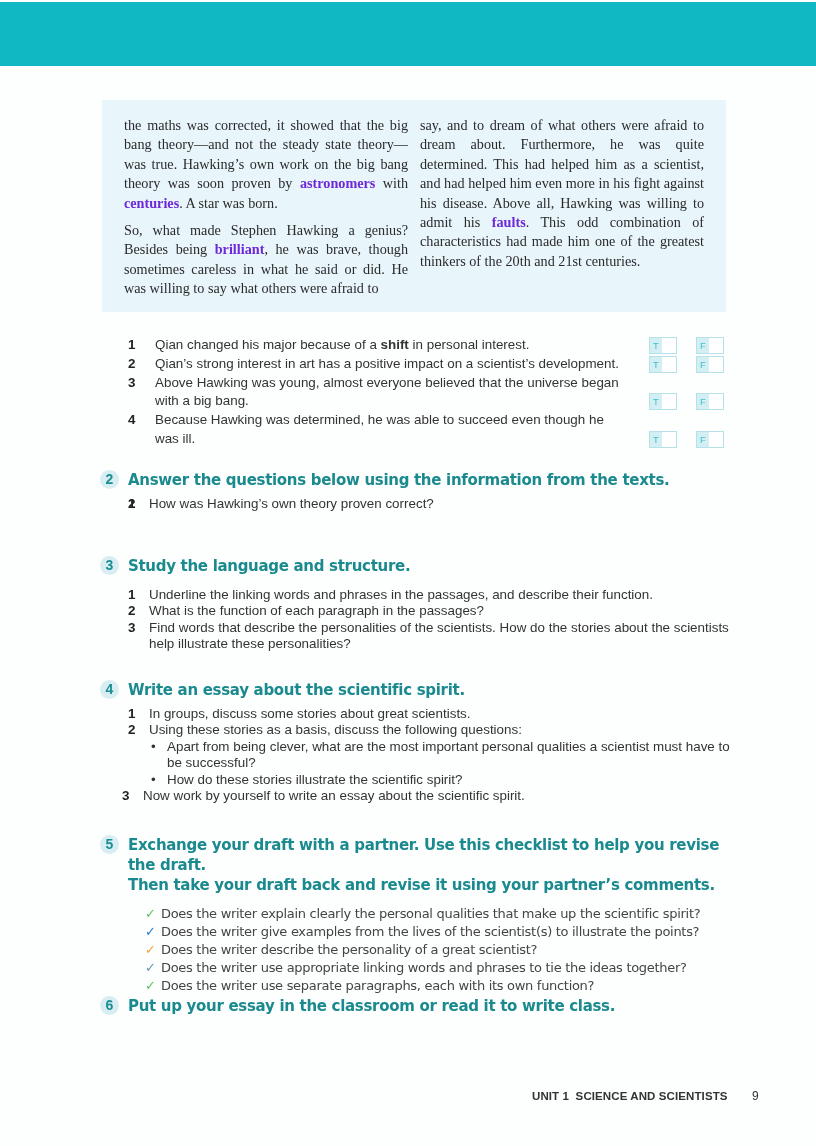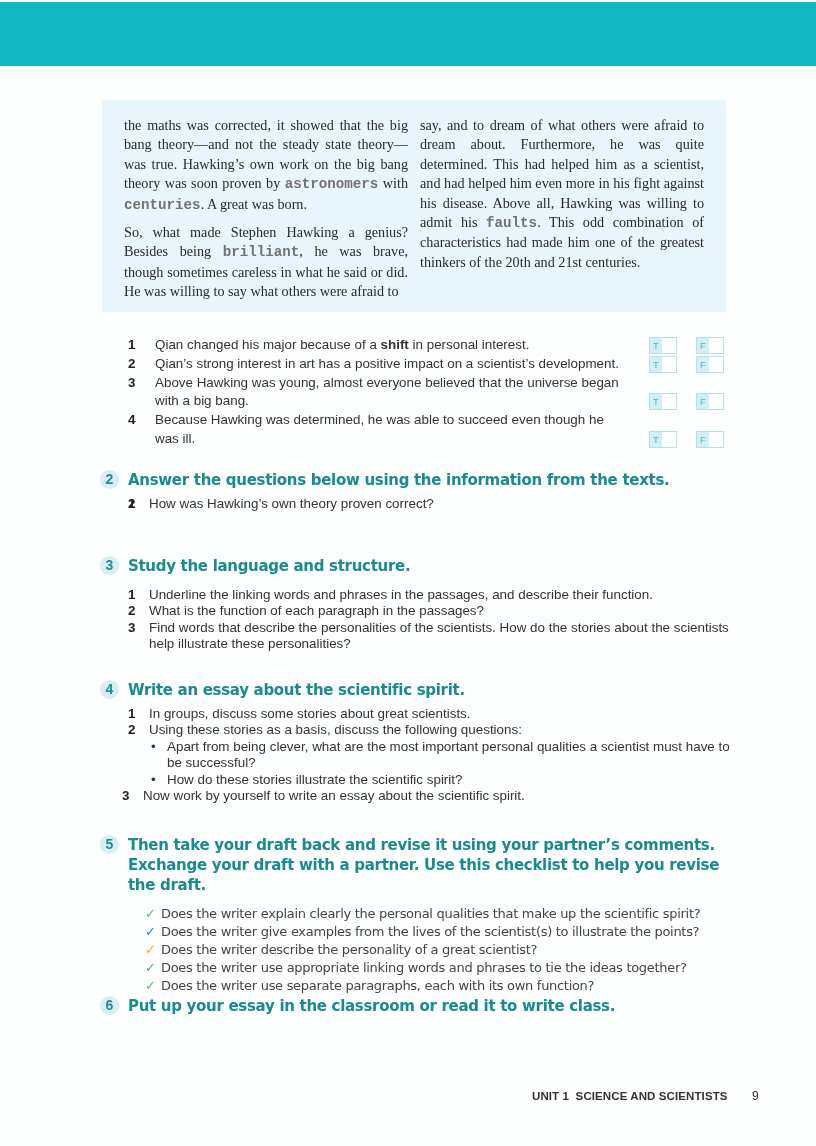--- a/index.html
+++ b/index.html
@@ -18,21 +18,21 @@
     background: #e8f5fb;
   }
   .reading-col {
     position: absolute; top: 16px; width: 284px;
     font-family: "Liberation Serif", serif; font-size: 14.2px; line-height: 19.4px;
     color: #2a2a2a; text-align: justify;
   }
   .reading-col.left { left: 22px; }
   .reading-col.right { left: 318px; }
   .reading-col p { margin: 0 0 8px 0; }
-  .reading-col b { font-weight: bold; color: #737373; font-family: Liberation Mono, monospace; }
+  .reading-col b { font-weight: bold; color: #6d28d9; }
 
   .tf-list {
     position: absolute; left: 128px; top: 336px; width: 600px;
     font-size: 13.4px; line-height: 18.8px; color: #333;
   }
   .tf-item { position: relative; padding-left: 27px; }
   .tf-item .num { position: absolute; left: 0; top: 0; font-weight: bold; color: #222; }
   .tf-item .txt { display: block; width: 490px; }
   .tf-boxes { position: absolute; left: 521px; bottom: 1px; display: flex; }
   .tf-box {
@@ -70,21 +70,21 @@
   }
   .footer-page { position: absolute; left: 752px; top: 1089px; font-size: 12px; color: #333; }
 </style>
 </head>
 <body>
 
 <div class="top-band"></div>
 
 <div class="reading-panel">
   <div class="reading-col left">
-    <p><span>the maths was corrected, it showed that the big bang theory—and not the steady state theory—was true. Hawking’s own work on the big bang theory was soon proven by </span><b>astronomers</b><span> with </span><b>centuries</b><span>. A great was born.</span></p>
+    <p><span>the maths was corrected, it showed that the big bang theory—and not the steady state theory—was true. Hawking’s own work on the big bang theory was soon proven by </span><b>astronomers</b><span> with </span><b>centuries</b><span>. A star was born.</span></p>
     <p><span>So, what made Stephen Hawking a genius? Besides being </span><b>brilliant</b><span>, he was brave, though sometimes careless in what he said or did. He was willing to say what others were afraid to</span></p>
   </div>
   <div class="reading-col right">
     <p><span>say, and to dream of what others were afraid to dream about. Furthermore, he was quite determined. This had helped him as a scientist, and had helped him even more in his fight against his disease. Above all, Hawking was willing to admit his </span><b>faults</b><span>. This odd combination of characteristics had made him one of the greatest thinkers of the 20th and 21st centuries.</span></p>
   </div>
 </div>
 
 <div class="tf-list">
   <div class="tf-item">
     <span class="num">1</span>
@@ -170,22 +170,22 @@
       <div class="bullet"><span class="dot">•</span><span>Apart from being clever, what are the most important personal qualities a scientist must have to be successful?</span></div>
       <div class="bullet"><span class="dot">•</span><span>How do these stories illustrate the scientific spirit?</span></div>
     </div>
     <div class="item" style="margin-left:-6px;"><span class="num">3</span><span>Now work by yourself to write an essay about the scientific spirit.</span></div>
   </div>
 </div>
 
 <div class="section" style="top:835px;">
   <div class="sec-head">
     <span class="sec-num">5</span>
+    <div class="sec-title">Exchange your draft with a partner. Use this checklist to help you revise the draft.</div>
     <div class="sec-title">Then take your draft back and revise it using your partner’s comments.</div>
-    <div class="sec-title">Exchange your draft with a partner. Use this checklist to help you revise the draft.</div>
   </div>
   <div class="checklist">
     <div class="check"><span class="ck" style="color: rgb(92, 192, 106);">✓</span><span>Does the writer explain clearly the personal qualities that make up the scientific spirit?</span></div>
     <div class="check"><span class="ck" style="color: rgb(29, 127, 209);">✓</span><span>Does the writer give examples from the lives of the scientist(s) to illustrate the points?</span></div>
     <div class="check"><span class="ck" style="color: rgb(242, 160, 60);">✓</span><span>Does the writer describe the personality of a great scientist?</span></div>
     <div class="check"><span class="ck" style="color: rgb(95, 154, 163);">✓</span><span>Does the writer use appropriate linking words and phrases to tie the ideas together?</span></div>
     <div class="check"><span class="ck" style="color: rgb(92, 192, 106);">✓</span><span>Does the writer use separate paragraphs, each with its own function?</span></div>
   </div>
 </div>
 

